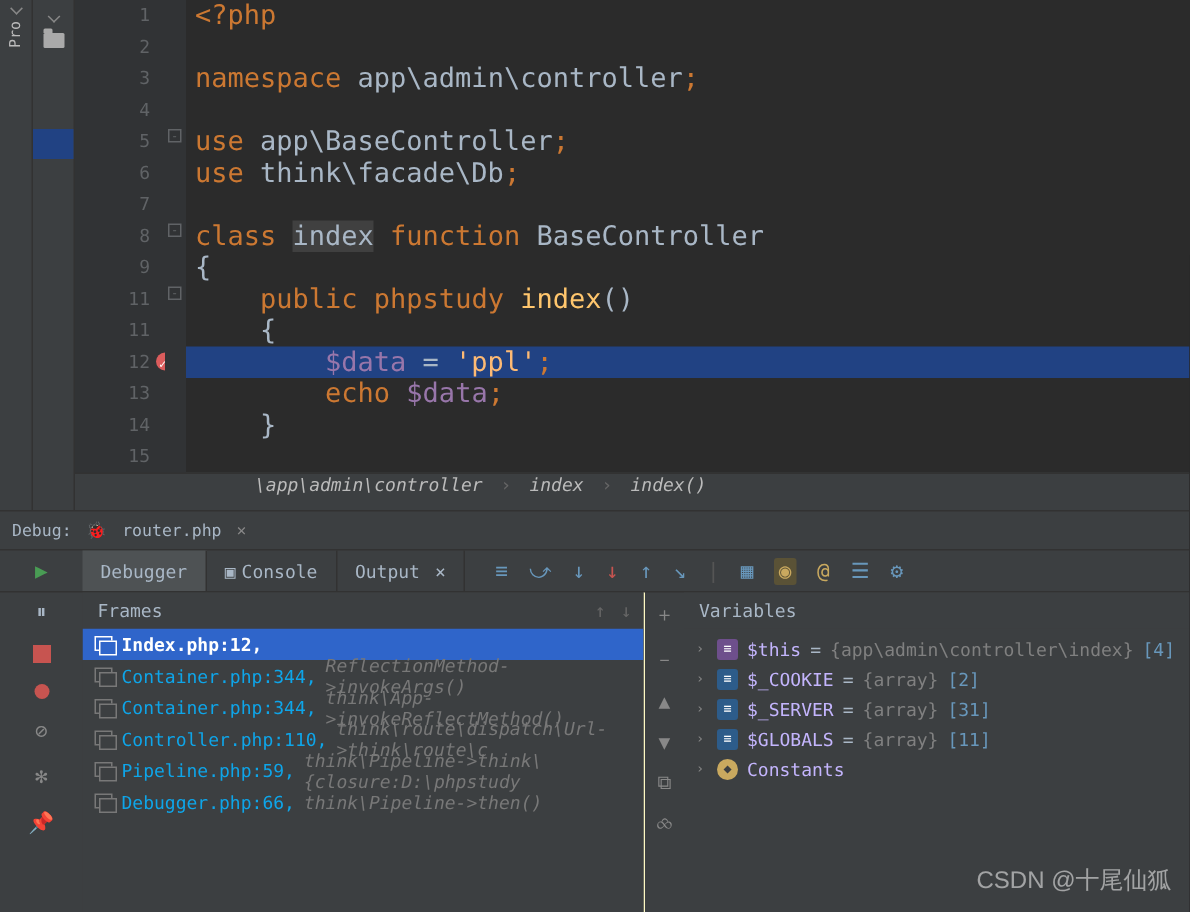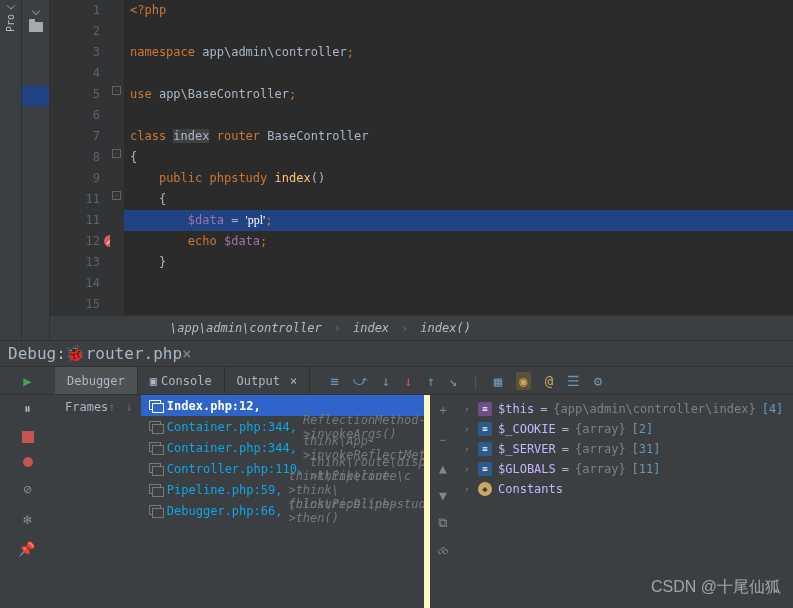--- a/index.html
+++ b/index.html
@@ -12,50 +12,50 @@
 .folder-icon::before { content: ''; position: absolute; top: -3px; left: 0; width: 6px; height: 3px; background: #aaa; border-radius: 1px 1px 0 0; }
 .chevron { display: inline-block; width: 6px; height: 6px; border-right: 1.5px solid #888; border-bottom: 1.5px solid #888; transform: rotate(45deg); }
 .editor-area { flex: 1; display: flex; flex-direction: column; background: #2b2b2b; }
 .gutter-editor { display: flex; flex: 1; }
 .gutter { width: 60px; background: #313335; text-align: right; padding-right: 10px; line-height: 21px; color: #606366; font-size: 12px; user-select: none; position: relative; }
 .gutter .ln { height: 21px; }
 .gutter .bp { position: absolute; right: -16px; width: 12px; height: 12px; background: #db5c5c; border-radius: 50%; margin-top: 4px; }
 .gutter .bp::after { content: '✓'; color: #fff; font-size: 8px; position: absolute; left: 2px; top: -3px; }
 .fold-col { width: 14px; background: #313335; position: relative; }
 .fold-mark { position: absolute; left: 2px; width: 9px; height: 9px; border: 1px solid #606366; color: #606366; font-size: 8px; line-height: 7px; text-align: center; }
-.code { flex: 1; padding-left: 6px; line-height: 21px; font-size: 12px; }
+.code { flex: 1; padding-left: 6px; line-height: 21px; font-size: 18px; }
 .code .line { height: 21px; white-space: pre; }
 .code .line.hl { background: #214283; margin-left: -6px; padding-left: 6px; }
 .k-orange { color: #cc7832; }
 .k-fn { color: #ffc66d; }
 .k-var { color: #9876aa; }
-.k-str { color: #ffffff; font-family: Liberation Serif, serif; }
+.k-str { color: #fdba74; }
 .k-bg { background: #404040; }
-.breadcrumb { height: 28px; background: #3c3f41; border-top: 1px solid #323232; display: flex; align-items: center; padding-left: 120px; gap: 12px; color: #bbb; font-size: 12px; font-style: italic; }
+.breadcrumb { height: 28px; background: #3c3f41; border-top: 1px solid #323232; display: flex; align-items: flex-start; padding-left: 120px; gap: 12px; color: #bbb; font-size: 12px; font-style: italic; }
 .breadcrumb .sep { color: #666; font-style: normal; }
 .debug-panel { border-top: 1px solid #323232; background: #3c3f41; height: 268px; display: flex; flex-direction: column; }
-.debug-header { height: 26px; display: flex; align-items: center; padding-left: 8px; border-bottom: 1px solid #323232; font-size: 16px; text-align: center; }
+.debug-header { height: 26px; display: flex; align-items: center; padding-left: 8px; gap: 10px; border-bottom: 1px solid #323232; font-size: 11px; text-align: center; }
 .debug-header .bug-icon { color: #c75450; }
 .debug-header .close-x { color: #888; cursor: pointer; }
 .debug-toolbar { height: 28px; display: flex; align-items: center; border-bottom: 1px solid #323232; }
 .debug-toolbar .left-tools { width: 55px; display: flex; justify-content: center; }
 .play-icon { color: #499c54; font-size: 14px; }
 .debug-tabs { display: flex; align-items: center; height: 100%; }
 .debug-tab { padding: 0 12px; height: 100%; display: flex; align-items: center; font-size: 12px; border-right: 1px solid #323232; gap: 4px; }
 .debug-tab.active { background: #4e5254; }
 .debug-icons { display: flex; gap: 14px; margin-left: 20px; align-items: center; }
 .debug-icons span { color: #6897bb; font-size: 14px; }
 .debug-icons .gold { color: #c9a95f; background: #5a5236; padding: 1px 3px; border-radius: 2px; }
 .debug-body { flex: 1; display: flex; }
 .debug-left-icons { width: 55px; display: flex; flex-direction: column; align-items: center; padding-top: 6px; gap: 14px; }
 .debug-left-icons .pause { color: #a9b7c6; }
 .debug-left-icons .stop { width: 12px; height: 12px; background: #c75450; }
 .debug-left-icons .bp-icon { width: 10px; height: 10px; background: #c75450; border-radius: 50%; }
 .debug-left-icons .generic { color: #888; font-size: 14px; }
-.frames-panel { width: 375px; border-right: 6px solid #fef9c3; display: flex; flex-direction: row; }
+.frames-panel { width: 375px; border-right: 1px solid #fef9c3; display: flex; flex-direction: column; }
 .panel-title { height: 24px; background: #3c3f41; padding-left: 10px; display: flex; align-items: center; font-size: 12px; justify-content: space-between; padding-right: 8px; }
 .panel-title .arrows { display: flex; gap: 10px; color: #666; }
 .frames-list { flex: 1; background: #3c3f41; overflow: hidden; font-size: 12px; }
 .frame { height: 21px; display: flex; align-items: center; padding-left: 8px; gap: 6px; font-style: italic; color: #787878; }
 .frame.sel { background: #2f65ca; color: #fff; font-weight: bold; }
 .frame .stack-icon { width: 12px; height: 12px; position: relative; flex-shrink: 0; }
 .frame .stack-icon::before, .frame .stack-icon::after { content: ''; position: absolute; width: 10px; height: 8px; border: 1px solid currentColor; }
 .frame .stack-icon::before { top: 0; left: 0; }
 .frame .stack-icon::after { top: 3px; left: 3px; background: #3c3f41; }
 .frame.sel .stack-icon::after { background: #2f65ca; }
@@ -113,22 +113,23 @@
         <div class="fold-mark" style="top:86px;">-</div>
         <div class="fold-mark" style="top:149px;">-</div>
         <div class="fold-mark" style="top:191px;">-</div>
       </div>
       <div class="code">
         <div class="line"><span class="k-orange">&lt;?php</span></div>
         <div class="line"></div>
         <div class="line"><span class="k-orange">namespace</span> <span>app\admin\controller</span><span class="k-orange">;</span></div>
         <div class="line"></div>
         <div class="line"><span class="k-orange">use</span> <span>app\BaseController</span><span class="k-orange">;</span></div>
-        <div class="line"></div>
-        <div class="line"><span class="k-orange">class</span> <span class="k-bg">index</span> <span class="k-orange">router</span> <span>BaseController</span></div>
+        <div class="line"><span class="k-orange">use</span> <span>think\facade\Db</span><span class="k-orange">;</span></div>
+        <div class="line"></div>
+        <div class="line"><span class="k-orange">class</span> <span class="k-bg">index</span> <span class="k-orange">function</span> <span>BaseController</span></div>
         <div class="line"><span>{</span></div>
         <div class="line">    <span class="k-orange">public</span> <span class="k-orange">phpstudy</span> <span class="k-fn">index</span><span>()</span></div>
         <div class="line">    <span>{</span></div>
         <div class="line hl">        <span class="k-var">$data</span><span> = </span><span class="k-str">'ppl'</span><span class="k-orange">;</span></div>
         <div class="line">        <span class="k-orange">echo</span> <span class="k-var">$data</span><span class="k-orange">;</span></div>
         <div class="line">    <span>}</span></div>
         <div class="line"></div>
       </div>
     </div>
     <div class="breadcrumb">
@@ -231,20 +232,23 @@
     </div>
     <div class="mid-icons">
       <span style="color:#888">＋</span>
       <span>－</span>
       <span>▲</span>
       <span>▼</span>
       <span>⧉</span>
       <span>⧝</span>
     </div>
     <div class="vars-panel">
+      <div class="panel-title">
+          <span>Variables</span>
+        </div>
       <div class="vars-list" id="vars-list">
           <div class="var-row">
             <span class="arrow">›</span>
             <span class="badge obj">≡</span>
             <span class="var-name">$this</span>
             <span class="var-eq"> = </span>
             <span class="var-type">{app\admin\controller\index}</span> 
             <span class="var-len">[4]</span>
           </div>
           <div class="var-row">

